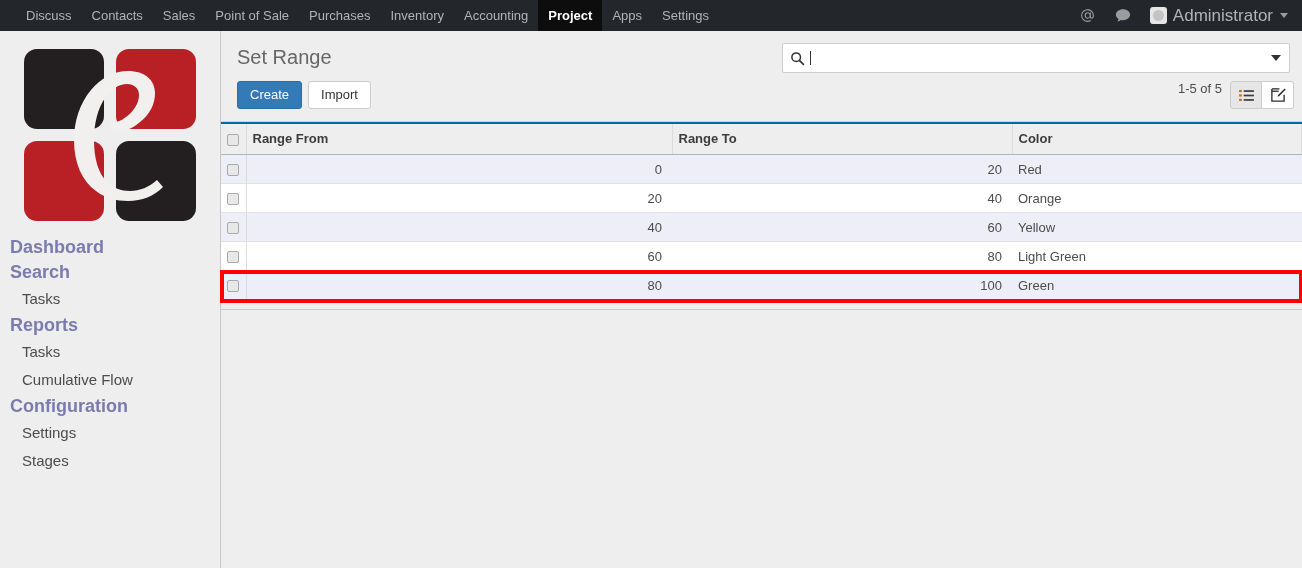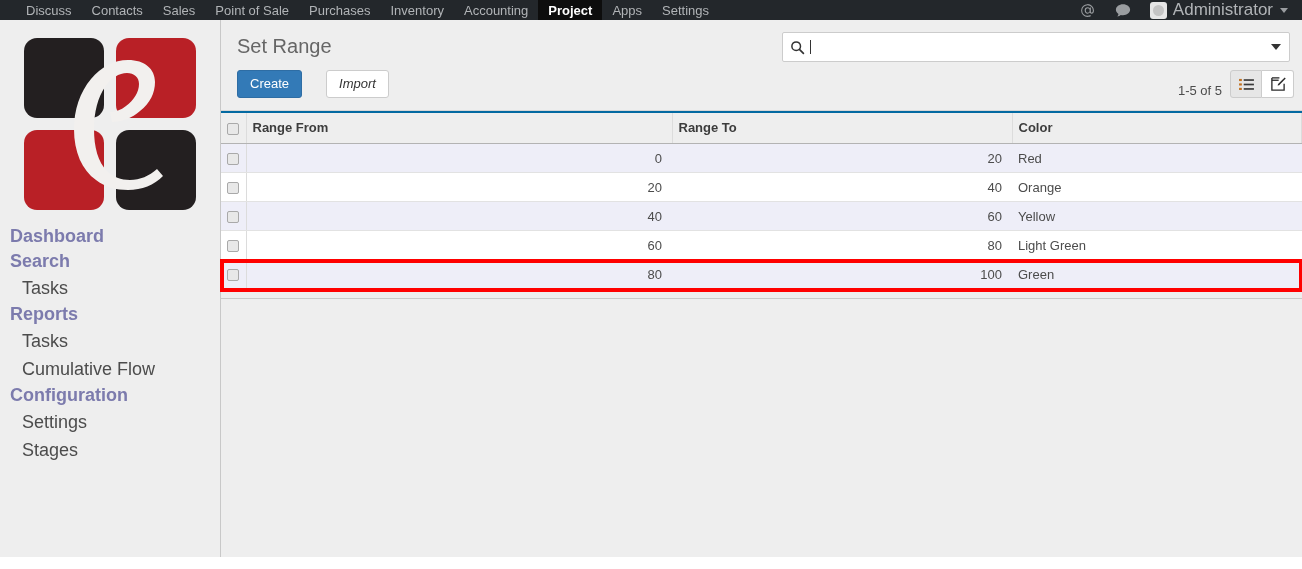--- a/index.html
+++ b/index.html
@@ -8,21 +8,21 @@
     width: 1302px; height: 569px;
     overflow: hidden;
     background: #ffffff;
     font-family: "Liberation Sans", sans-serif;
     font-size: 13px;
     color: #4c4c4c;
   }
 
   
   .topbar {
-    height: 20px;
+    height: 31px;
     background: #23272b;
     display: flex;
     align-items: stretch;
     position: relative;
     z-index: 20;
   }
   .nav-items { display: flex; align-items: stretch; padding-left: 16px; }
   .nav-item {
     display: flex; align-items: center;
     padding: 0 10px;
@@ -114,21 +114,21 @@
   }
 
   .side-section {
     color: #7c7bad;
     font-weight: bold;
     font-size: 18px;
     padding: 4px 0 4px 10px;
     line-height: 17px;
   }
   .side-link {
-    font-size: 18px;
+    font-size: 15px;
     color: #4c4c4c;
     padding: 6px 0 6px 22px;
     line-height: 16px;
     cursor: pointer;
   }
   .side-link.active {
     background: #7c7bad;
     color: #ffffff;
   }
 
@@ -212,26 +212,25 @@
   }
   .btn-primary {
     background: #337ab7;
     border-color: #2e6da4;
     color: #ffffff;
   }
   .btn-default {
     background: #ffffff;
     border-color: #cccccc;
     color: #333333;
-    margin-left: 24px;
-    font-style: italic;
+    margin-left: 6px;
   }
   .cp-right {
     margin-left: auto;
-    display: flex; align-items: flex-end;
+    display: flex; align-items: flex-start;
     gap: 0;
   }
   .pager {
     font-size: 13px; color: #4c4c4c;
     margin-right: 8px;
     white-space: nowrap;
   }
   .view-switcher { display: flex; }
   .vbtn {
     width: 32px; height: 28px;

